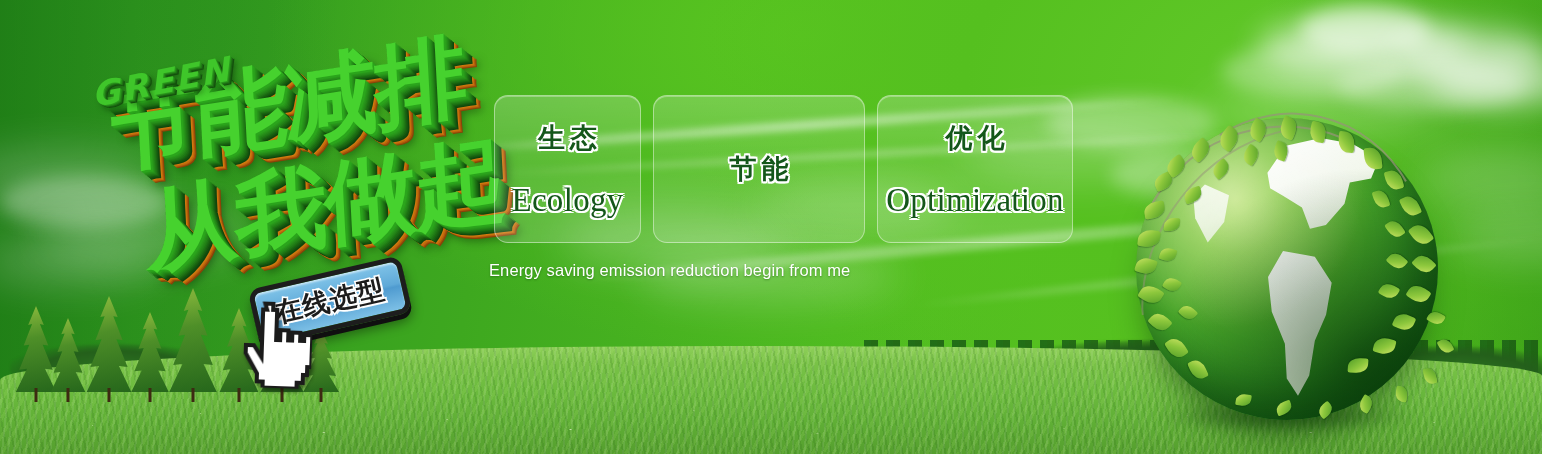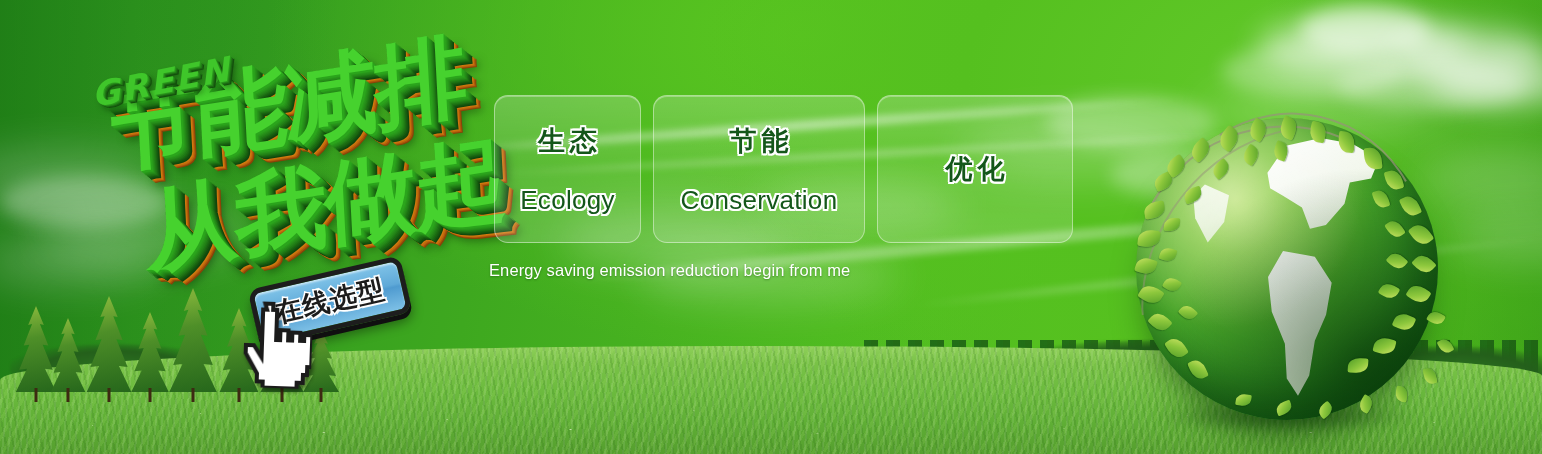--- a/index.html
+++ b/index.html
@@ -276,22 +276,22 @@
     font-size:27px; font-weight:bold;
     letter-spacing:5px; text-indent:5px;
     color:#14571a;
     text-shadow:
       -1.6px -1.6px 0 #fff,  1.6px -1.6px 0 #fff,
       -1.6px  1.6px 0 #fff,  1.6px  1.6px 0 #fff,
        0 -1.8px 0 #fff, 0 1.8px 0 #fff,
       -1.8px 0 0 #fff, 1.8px 0 0 #fff;
   }
   .card-en {
-    font-family:Liberation Sans, sans-serif;
-    font-size:26px; font-weight:400;
+    font-family:Liberation Serif, serif;
+    font-size:33px; font-weight:400;
     color:#14571a;
     letter-spacing:.3px;
     text-shadow:
       -1.6px -1.6px 0 #fff,  1.6px -1.6px 0 #fff,
       -1.6px  1.6px 0 #fff,  1.6px  1.6px 0 #fff,
        0 -1.8px 0 #fff, 0 1.8px 0 #fff,
       -1.8px 0 0 #fff, 1.8px 0 0 #fff;
     white-space:nowrap;
   }
 
@@ -481,23 +481,23 @@
 
   <div class="cards">
 
     <div class="card">
       <div class="card-cn">生态</div>
       <div class="card-en">Ecology</div>
     </div>
 
     <div class="card wide">
       <div class="card-cn">节能</div>
-      <div class="card-en">Conservation</div>
     </div>
 
     <div class="card wide2">
       <div class="card-cn">优化</div>
+      <div class="card-en">Optimization</div>
     </div>
   </div>
 
   <div class="tagline">Energy saving emission reduction begin from me</div>
 
 </div>
 
 </body></html>

